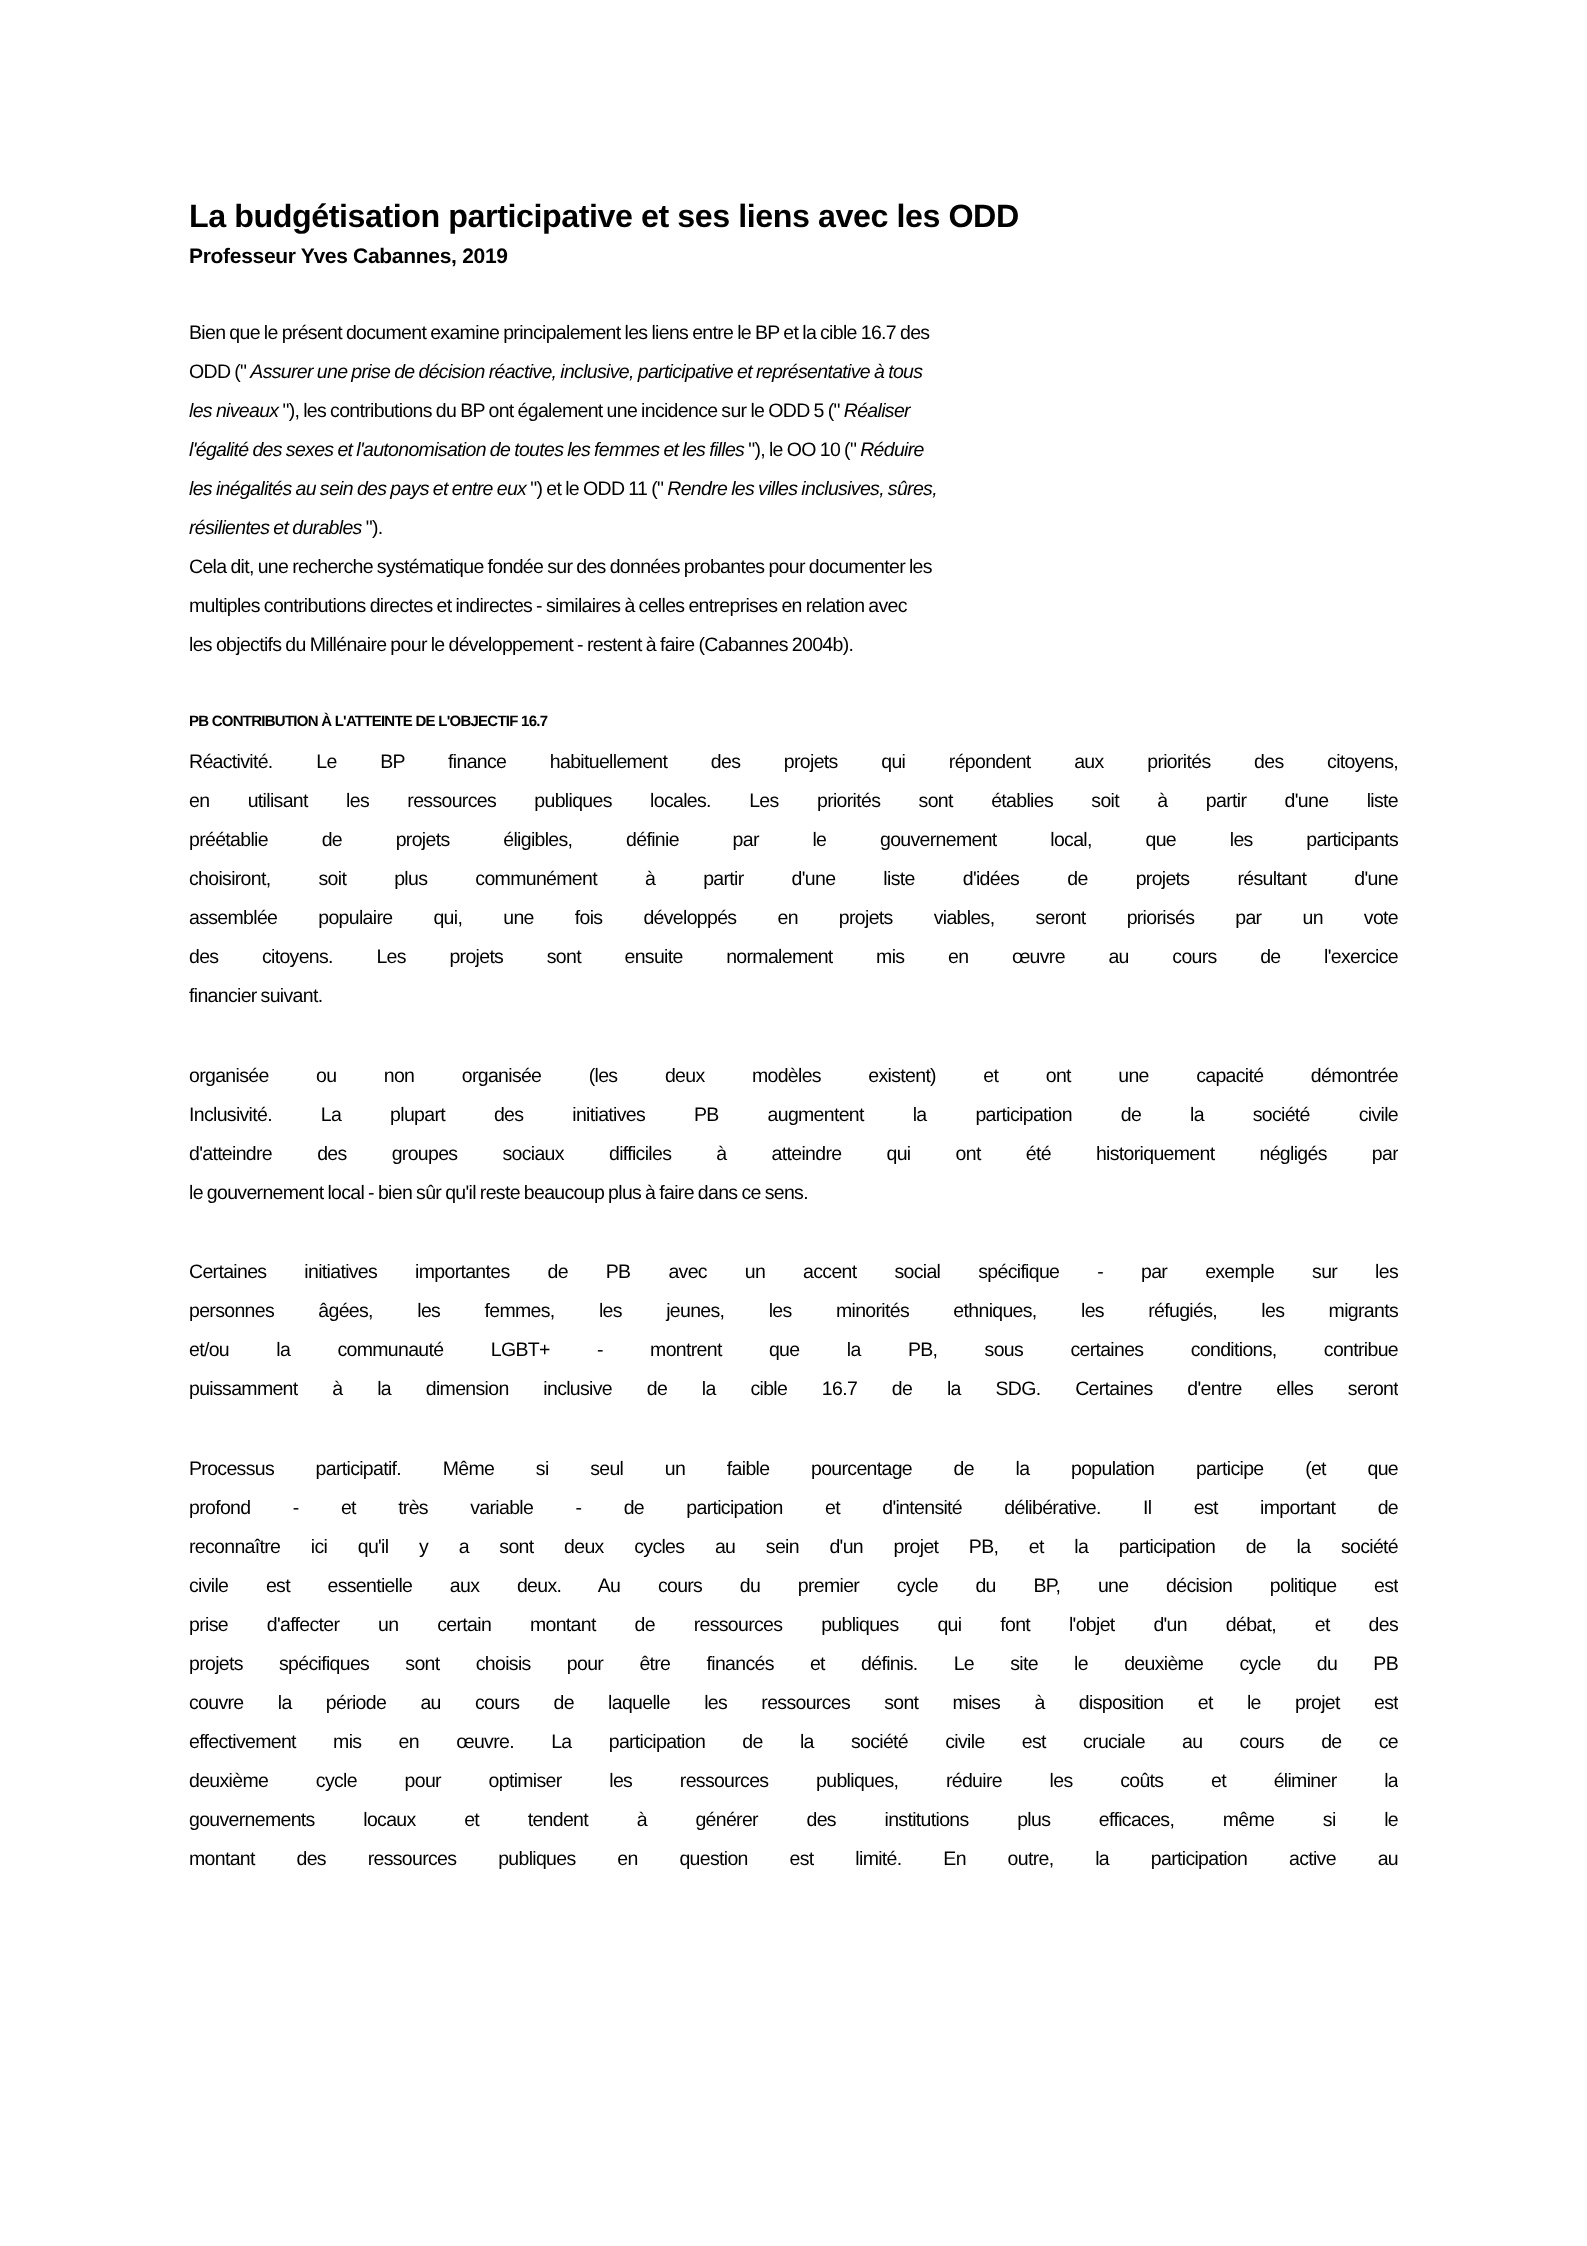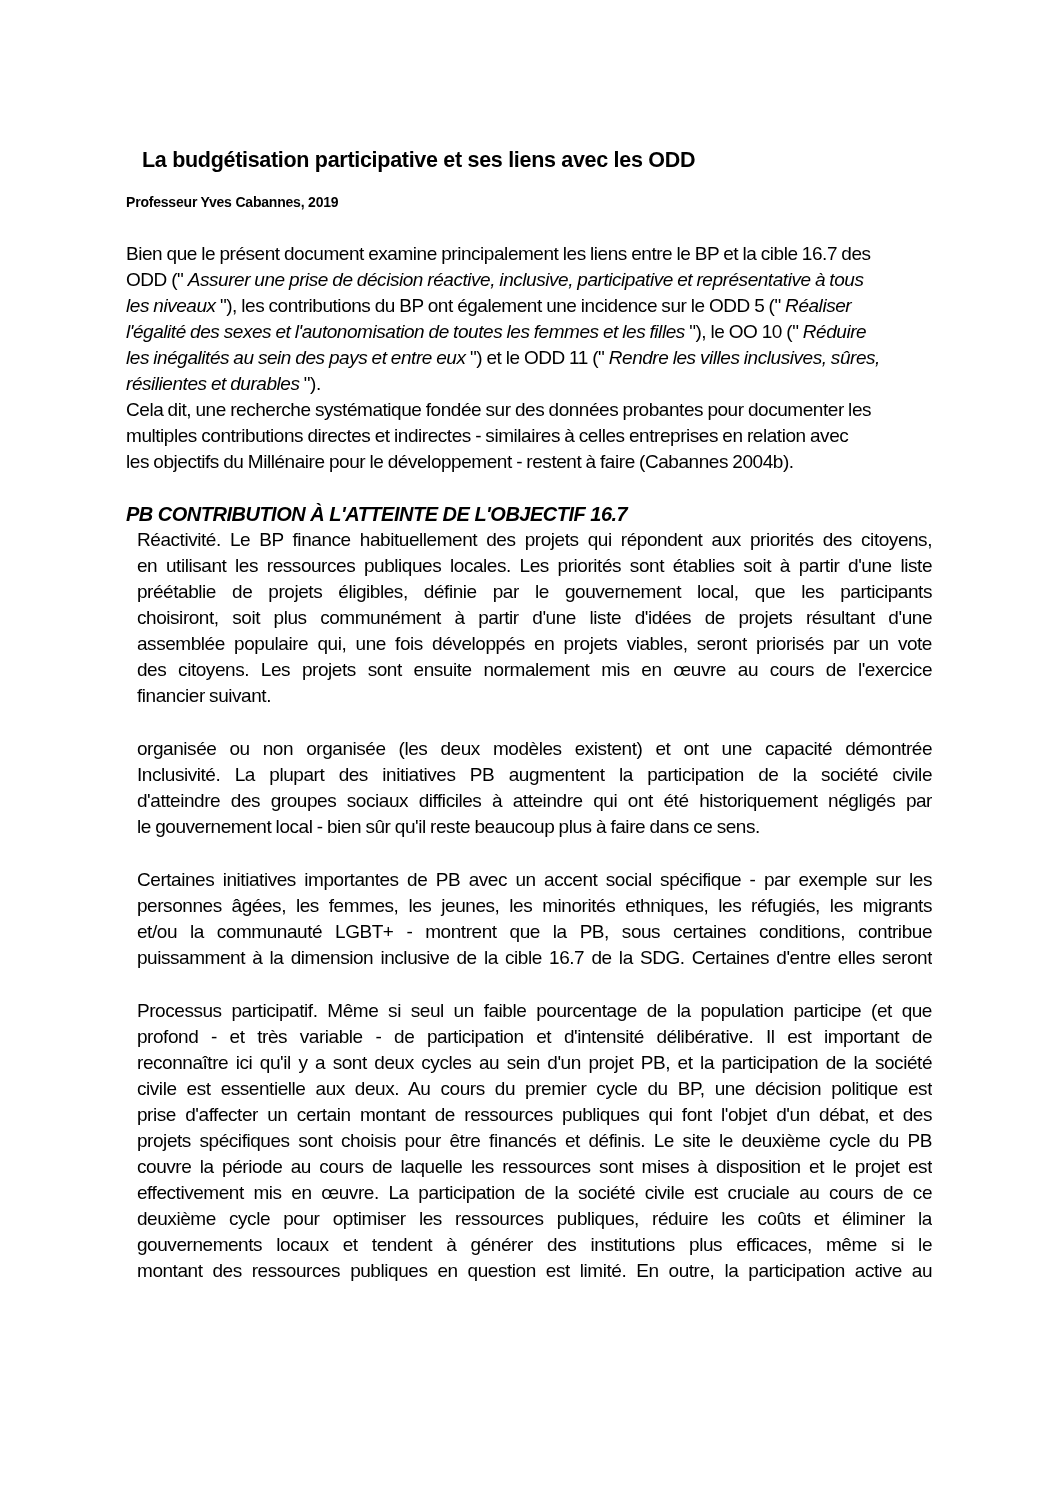--- a/index.html
+++ b/index.html
@@ -26,65 +26,63 @@
       position: absolute;
       left: 126px;
       top: 129px;
       width: 806px;
     }
     .title {
       font-family: "Liberation Sans", sans-serif;
       font-weight: bold;
       font-size: 21.5px;
       line-height: 30px;
-      margin: 16px;
+      margin: 0;
       letter-spacing: -0.3px;
       white-space: nowrap;
     }
     .subtitle {
       font-family: "Liberation Sans", sans-serif;
       font-weight: bold;
       font-size: 14px;
       line-height: 22px;
       margin: 0;
       letter-spacing: -0.2px;
       white-space: nowrap;
     }
     .para {
       font-family: "Liberation Sans", sans-serif;
-      font-size: 19px;
+      font-size: 13px;
       line-height: 26px;
       margin: 0;
       letter-spacing: -0.45px;
       word-spacing: -0.5px;
     }
     .para.justify {
       text-align: justify;
-      margin-left: 11px;
     }
     .line {
       display: block;
       white-space: nowrap;
     }
     .line.j {
       text-align: justify;
       text-align-last: justify;
       white-space: normal;
       height: 26px;
       overflow: hidden;
     }
     .heading {
       font-family: "Liberation Sans", sans-serif;
       font-weight: bold;
-      font-size: 20px;
+      font-size: 10px;
       line-height: 26px;
       margin: 0;
       letter-spacing: -0.5px;
       white-space: nowrap;
-      font-style: italic;
     }
     .b { font-weight: normal; }
     .i { font-style: italic; }
     .gap-title { height: 28px; }
     .gap-section { height: 26px; }
     .gap-para { height: 27px; }
   </style>
 </head>
 <body>
 

